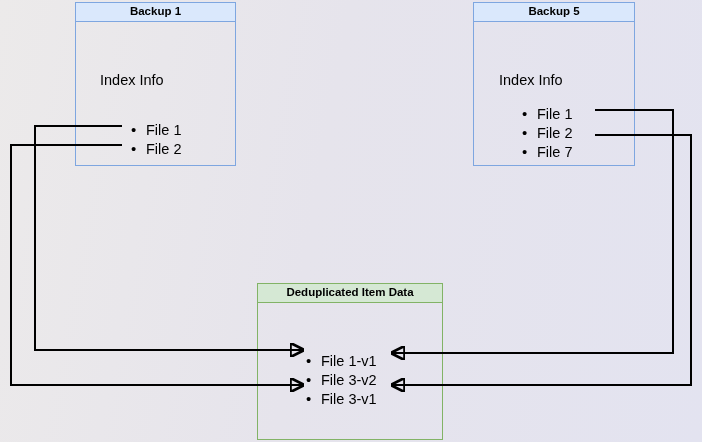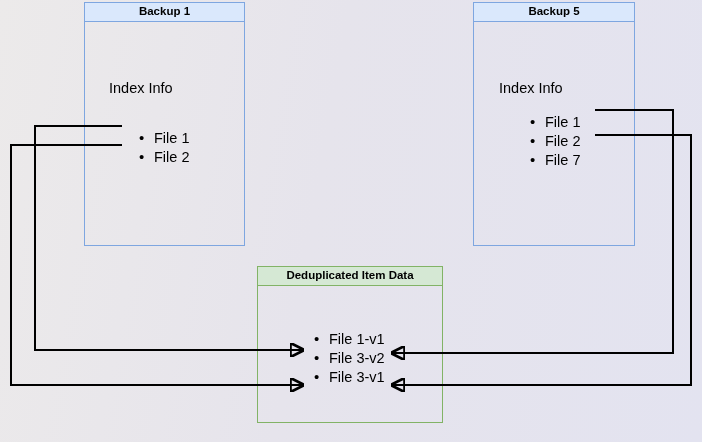--- a/index.html
+++ b/index.html
@@ -63,43 +63,43 @@
   .box-green > .box-header {
     background: #d5e8d4;
     border: 1px solid #82b366;
   }
   .box-green > .box-body {
     border: 1px solid #82b366;
     border-top: none;
   }
 
   
-  #backup1 { left: 75px;  top: 2px;  width: 161px; height: 202px; margin-left: 9px; }
+  #backup1 { left: 75px;  top: 2px;  width: 161px; height: 202px; }
   #backup2 { left: 473px; top: 2px;  width: 162px; height: 202px; }
-  #dedup   { left: 257px; top: 266px; width: 186px; height: 157px; }
+  #dedup   { left: 257px; top: 283px; width: 186px; height: 157px; }
 
   #backup1 .box-header, #backup2 .box-header { height: 20px; }
-  #backup1 .box-body,   #backup2 .box-body   { top: 20px; height: 224px; padding-left: 28px; }
+  #backup1 .box-body,   #backup2 .box-body   { top: 12px; height: 152px; padding-left: 28px; }
 
   #dedup .box-header { height: 20px; }
   #dedup .box-body   { top: 20px; height: 137px; }
 
   
   .index-label {
     position: absolute;
     font-size: 14.5px;
     color: #000;
     white-space: nowrap;
   }
   #b1-index { left: 24px;  top: 58px; }
   #b2-index { left: 25px;  top: 58px; }
 
   ul.file-list {
     position: absolute;
-    margin: 12px;
+    margin: 4px;
     padding: 0;
     list-style: none;
     text-align: center;
   }
   ul.file-list li {
     position: relative;
     font-size: 14.5px;
     color: #000;
     line-height: 19px;
     white-space: nowrap;
@@ -109,21 +109,21 @@
     content: "\2022";
     position: absolute;
     left: 1px;
     top: -1px;
     font-size: 15px;
     color: #000;
   }
 
   #b1-files { left: 126px; top: 117px; }
   #b2-files { left: 517px; top: 101px; }
-  #dd-files { left: 301px; top: 318px; }
+  #dd-files { left: 301px; top: 348px; }
 
   
   #wires {
     position: absolute;
     left: 0;
     top: 0;
     width: 702px;
     height: 442px;
     pointer-events: none;
   }

